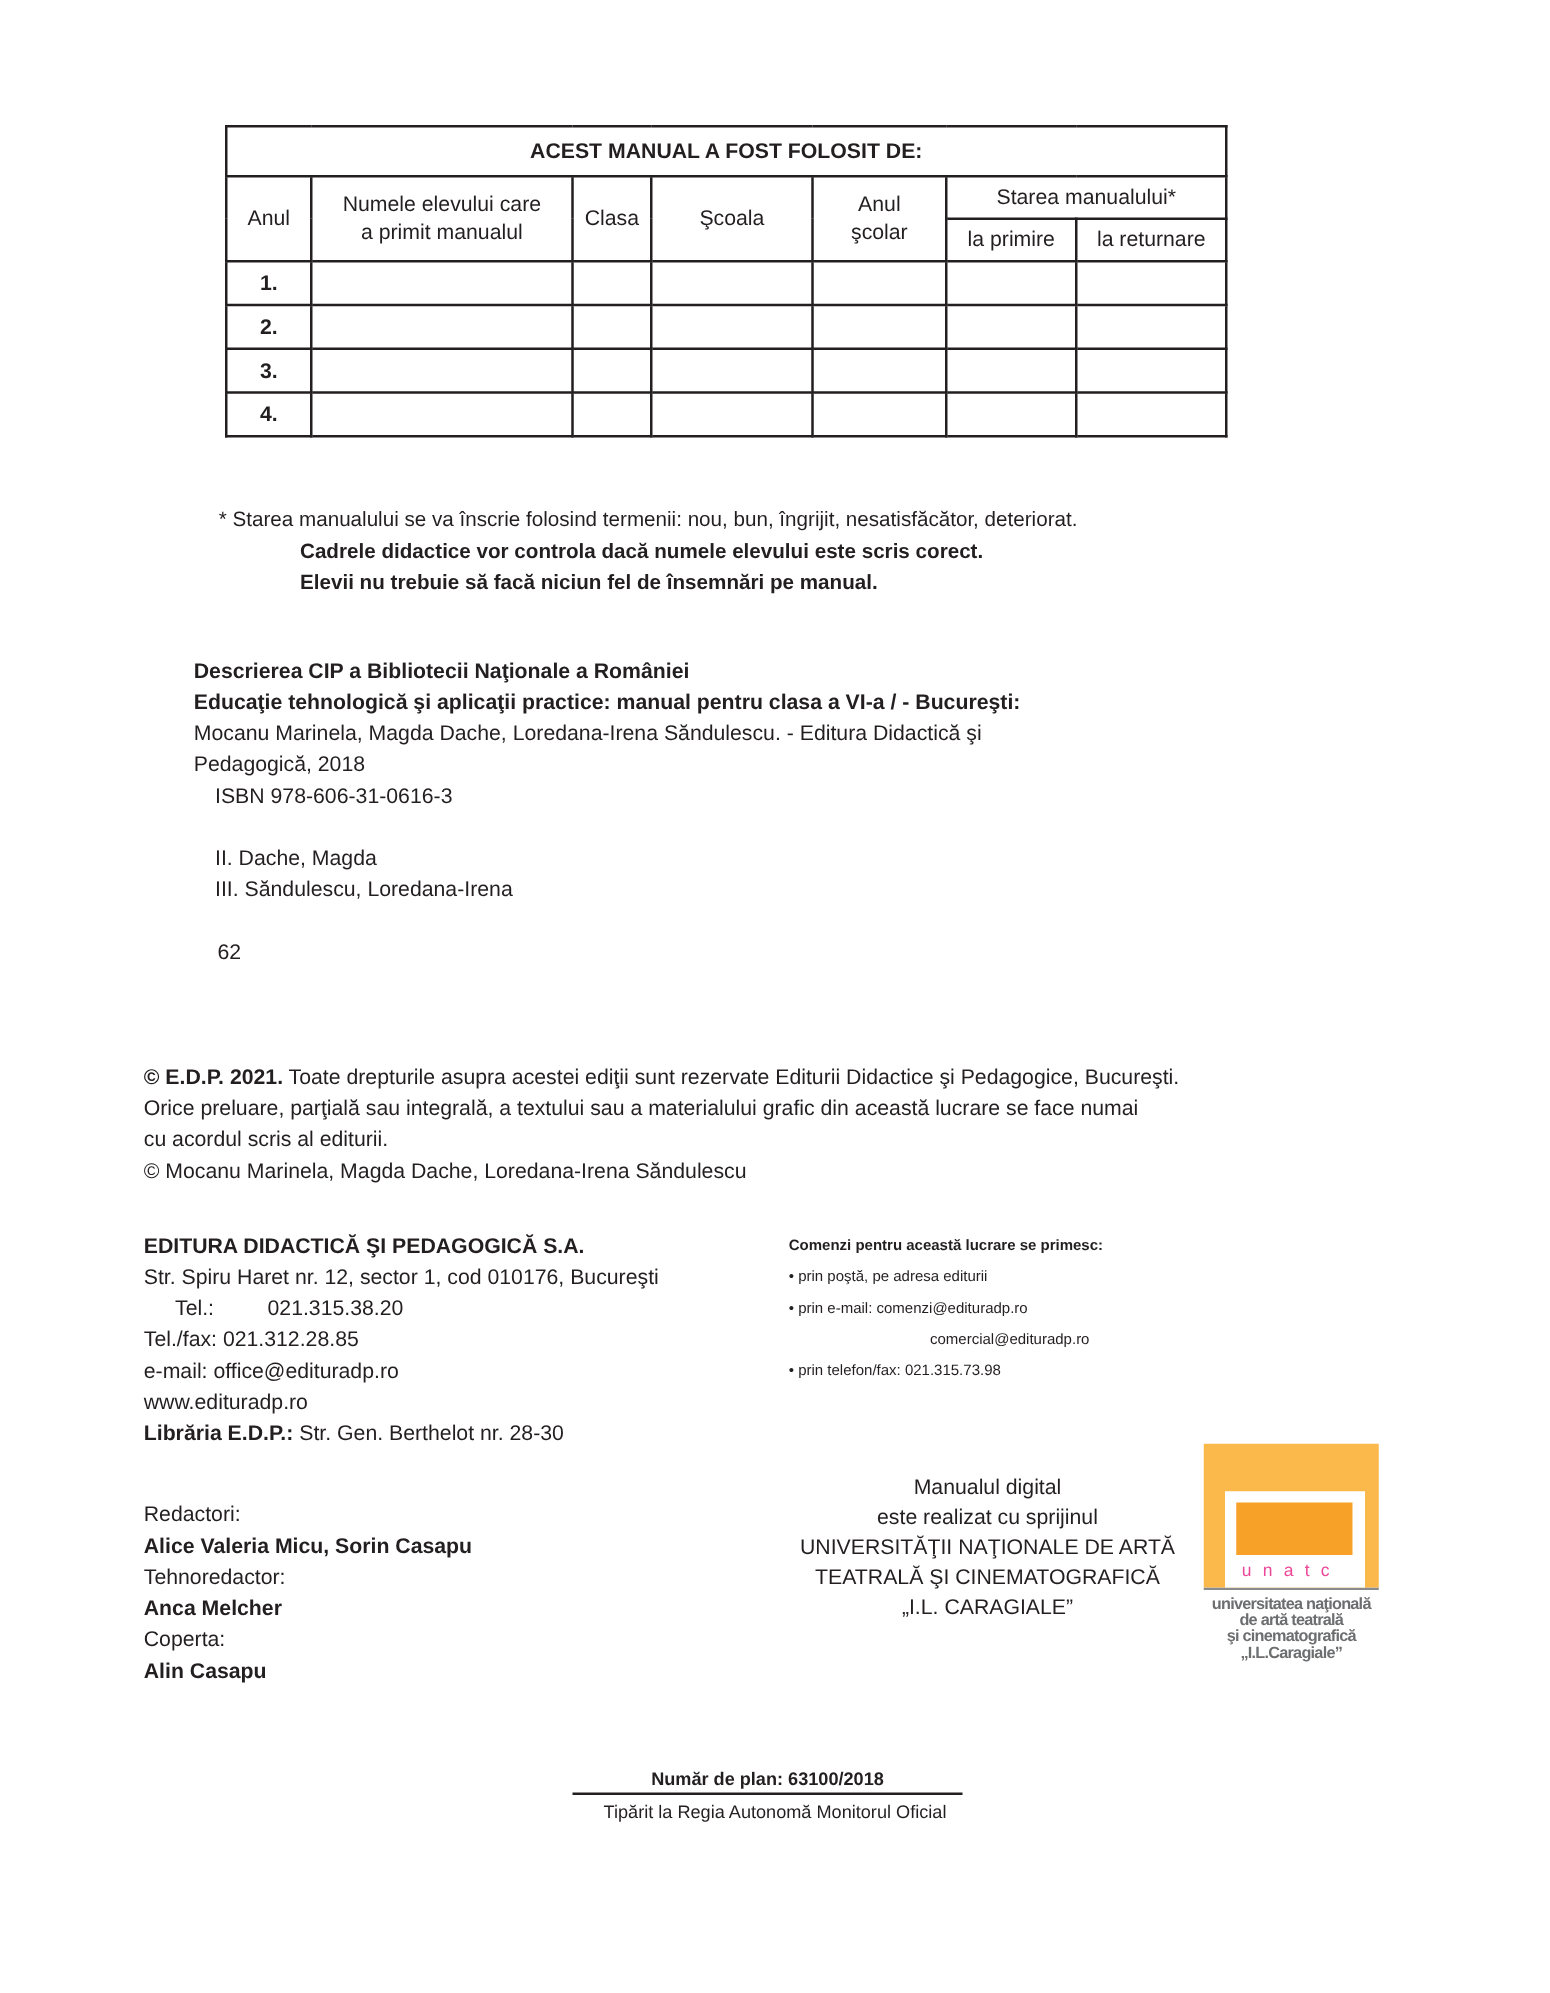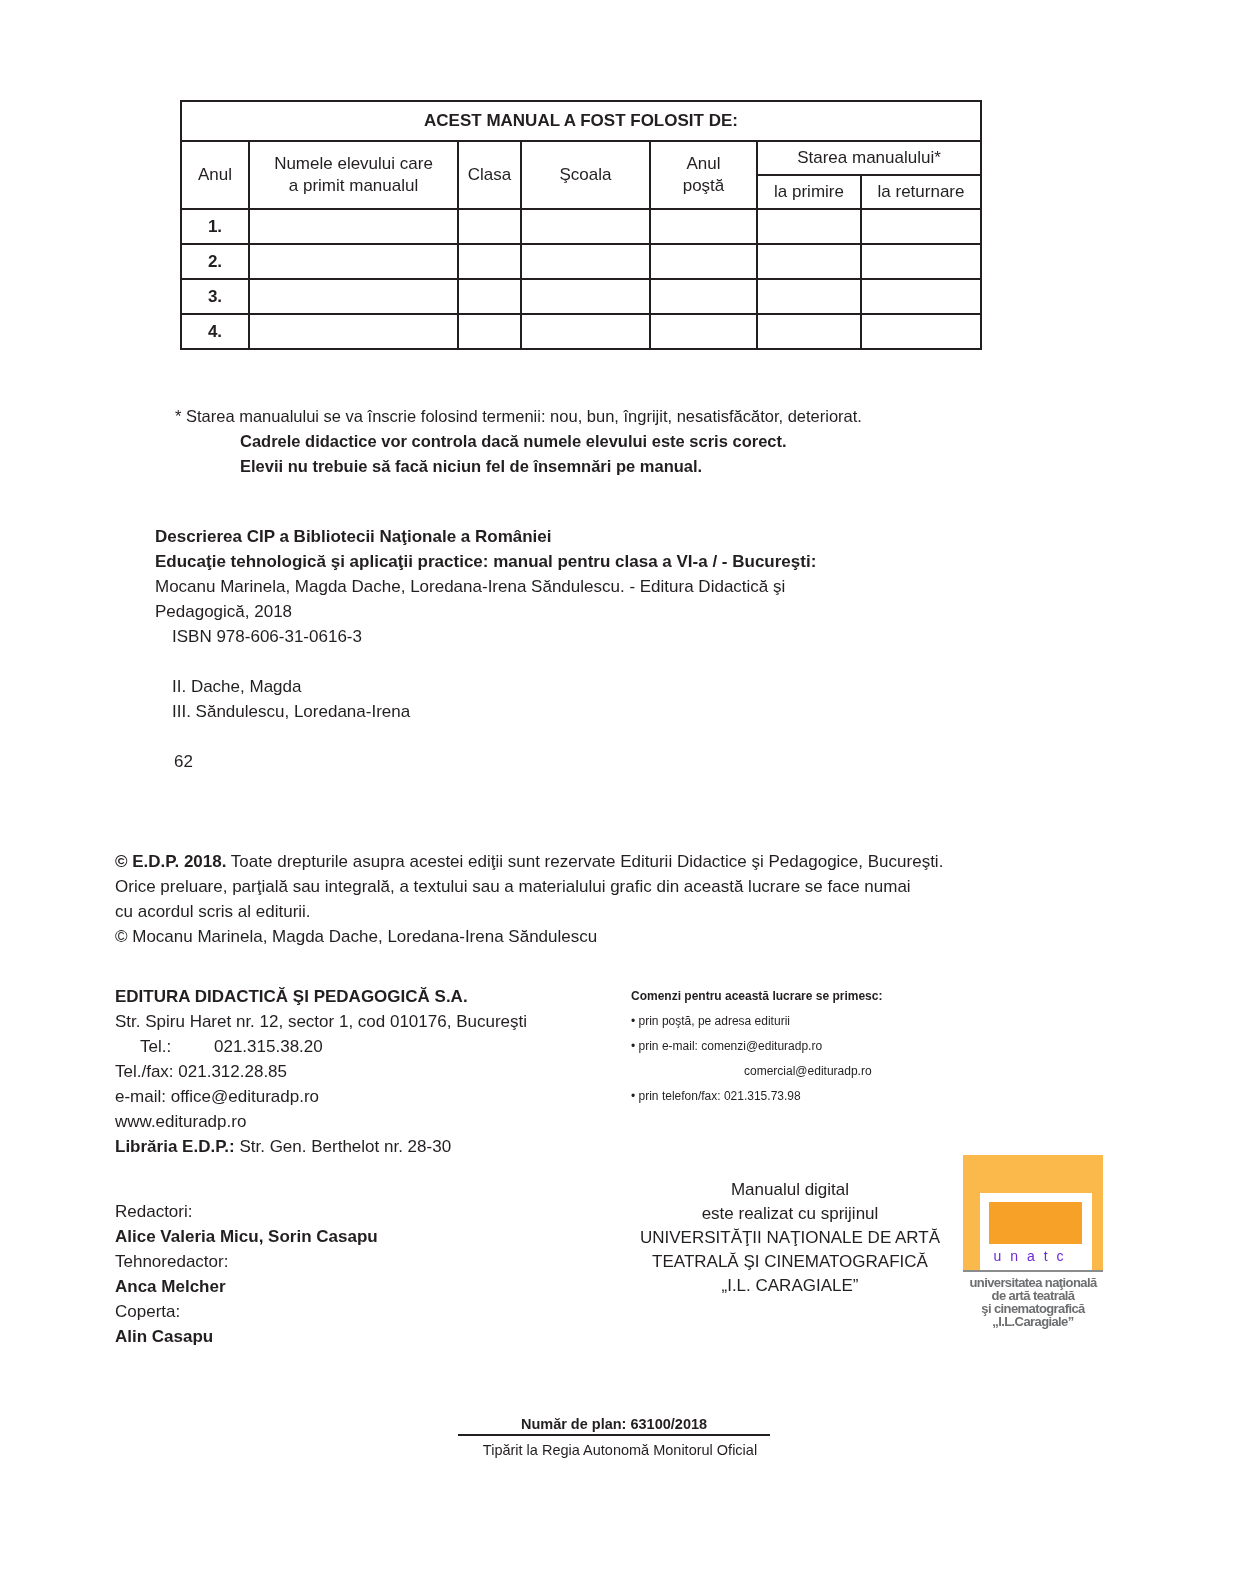--- a/index.html
+++ b/index.html
@@ -34,21 +34,21 @@
   .orders { font-size: 12px; line-height: 25px; }
   .staff { font-size: 17px; line-height: 25px; }
   .staff .row { display: flex; flex-direction: column; }
   .staff .lbl { width: 148px; }
   .support { font-size: 17px; line-height: 24px; text-align: center; width: 320px; }
 
   .logo { left: 963px; top: 1155px; width: 140px; }
   .logo .outer { position: relative; width: 140px; height: 115px; background: #fbb84b; }
   .logo .frame { position: absolute; left: 17px; top: 38px; width: 112px; height: 77px; background: #ffffff; }
   .logo .inner { position: absolute; left: 26px; top: 47px; width: 93px; height: 42px; background: #f7a128; }
-  .logo .acr { text-align: center; font-size: 14px; letter-spacing: 9px; color: #6d28d9; margin-top: -22px; position: relative; }
+  .logo .acr { text-align: center; font-size: 14px; letter-spacing: 9px; color: #ec4899; margin-top: -22px; position: relative; }
   .logo .rule { height: 2px; background: #8a8b8d; margin: 6px 0 4px 0; }
   .logo .full { text-align: center; font-size: 13px; line-height: 13px; color: #6d6e70; font-weight: bold; letter-spacing: -0.6px; }
 
   .footer { left: 440px; width: 360px; text-align: center; font-size: 14.5px; }
   .footer .plan { font-weight: bold; padding-bottom: 2px; border-bottom: 2px solid #231f20; width: 312px; margin-left: 18px; }
 </style>
 </head>
 <body>
 
 <table class="usage">
@@ -68,21 +68,21 @@
   <tr class="h1">
     <th rowspan="2">Anul</th>
     <th rowspan="2">
       <div>Numele elevului care</div>
       <div>a primit manualul</div>
     </th>
     <th rowspan="2">Clasa</th>
     <th rowspan="2">Şcoala</th>
     <th rowspan="2">
       <div>Anul</div>
-      <div>poştă</div>
+      <div>şcolar</div>
     </th>
     <th colspan="2">Starea manualului*</th>
   </tr>
   <tr class="h2">
     <th>la primire</th>
     <th>la returnare</th>
   </tr>
   <tr class="data-row">
     <td class="num">1.</td>
     <td></td>
@@ -135,21 +135,21 @@
   <div>Pedagogică, 2018</div>
   <div style="padding-left:17px;">ISBN 978-606-31-0616-3</div>
   <div style="height:25px;"></div>
   <div style="padding-left:17px;">II. Dache, Magda</div>
   <div style="padding-left:17px;">III. Săndulescu, Loredana-Irena</div>
   <div style="height:25px;"></div>
   <div style="padding-left:19px;">62</div>
 </div>
 
 <div class="abs copy" style="left:115px; top:849px;">
-  <div><span class="b">© E.D.P. 2018.</span><span> Toate drepturile asupra acestei ediţii sunt rezervate Editurii Didactice şi Pedagogice, Bucureşti.</span></div>
+  <div><span class="b">© E.D.P. 2021.</span><span> Toate drepturile asupra acestei ediţii sunt rezervate Editurii Didactice şi Pedagogice, Bucureşti.</span></div>
   <div>Orice preluare, parţială sau integrală, a textului sau a materialului grafic din această lucrare se face numai</div>
   <div>cu acordul scris al editurii.</div>
   <div>© Mocanu Marinela, Magda Dache, Loredana-Irena Săndulescu</div>
 </div>
 
 <div class="abs pub" style="left:115px; top:984px;">
   <div class="b">EDITURA DIDACTICĂ ŞI PEDAGOGICĂ S.A.</div>
   <div>Str. Spiru Haret nr. 12, sector 1, cod 010176, Bucureşti</div>
   <div><span style="display:inline-block; width:74px;margin-left:25px;">Tel.:</span><span>021.315.38.20</span></div>
   <div>Tel./fax: 021.312.28.85</div>

